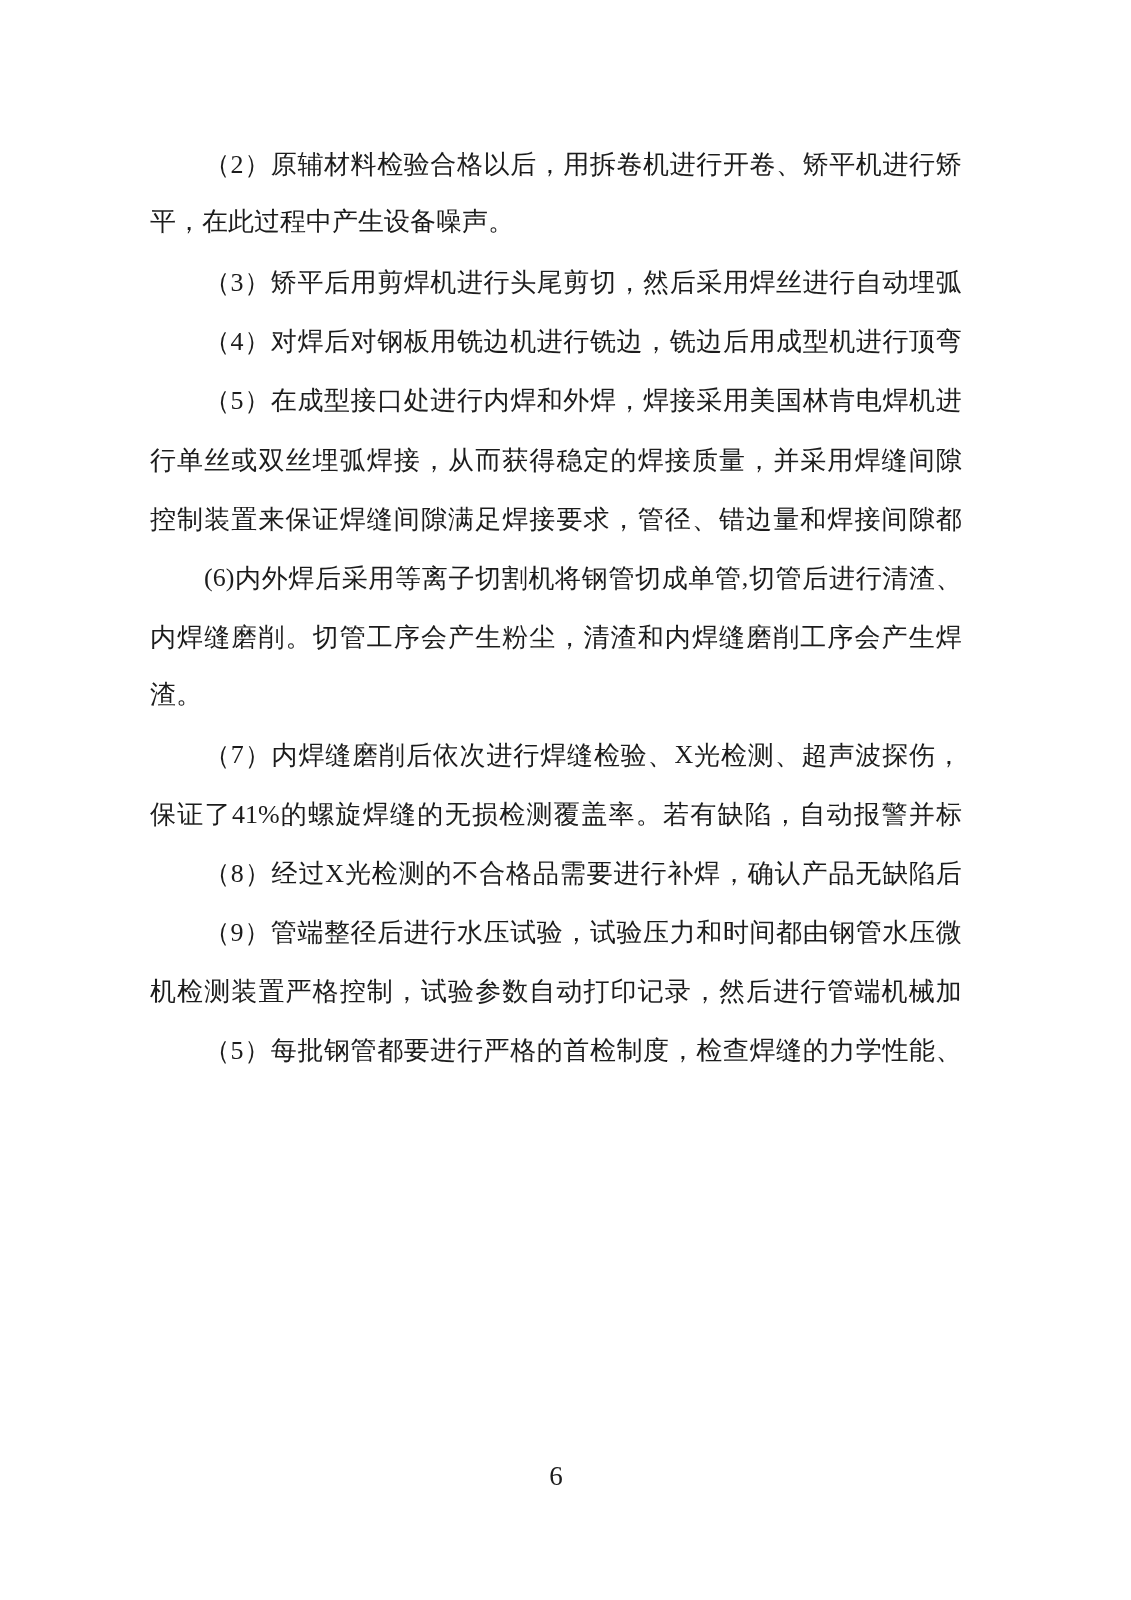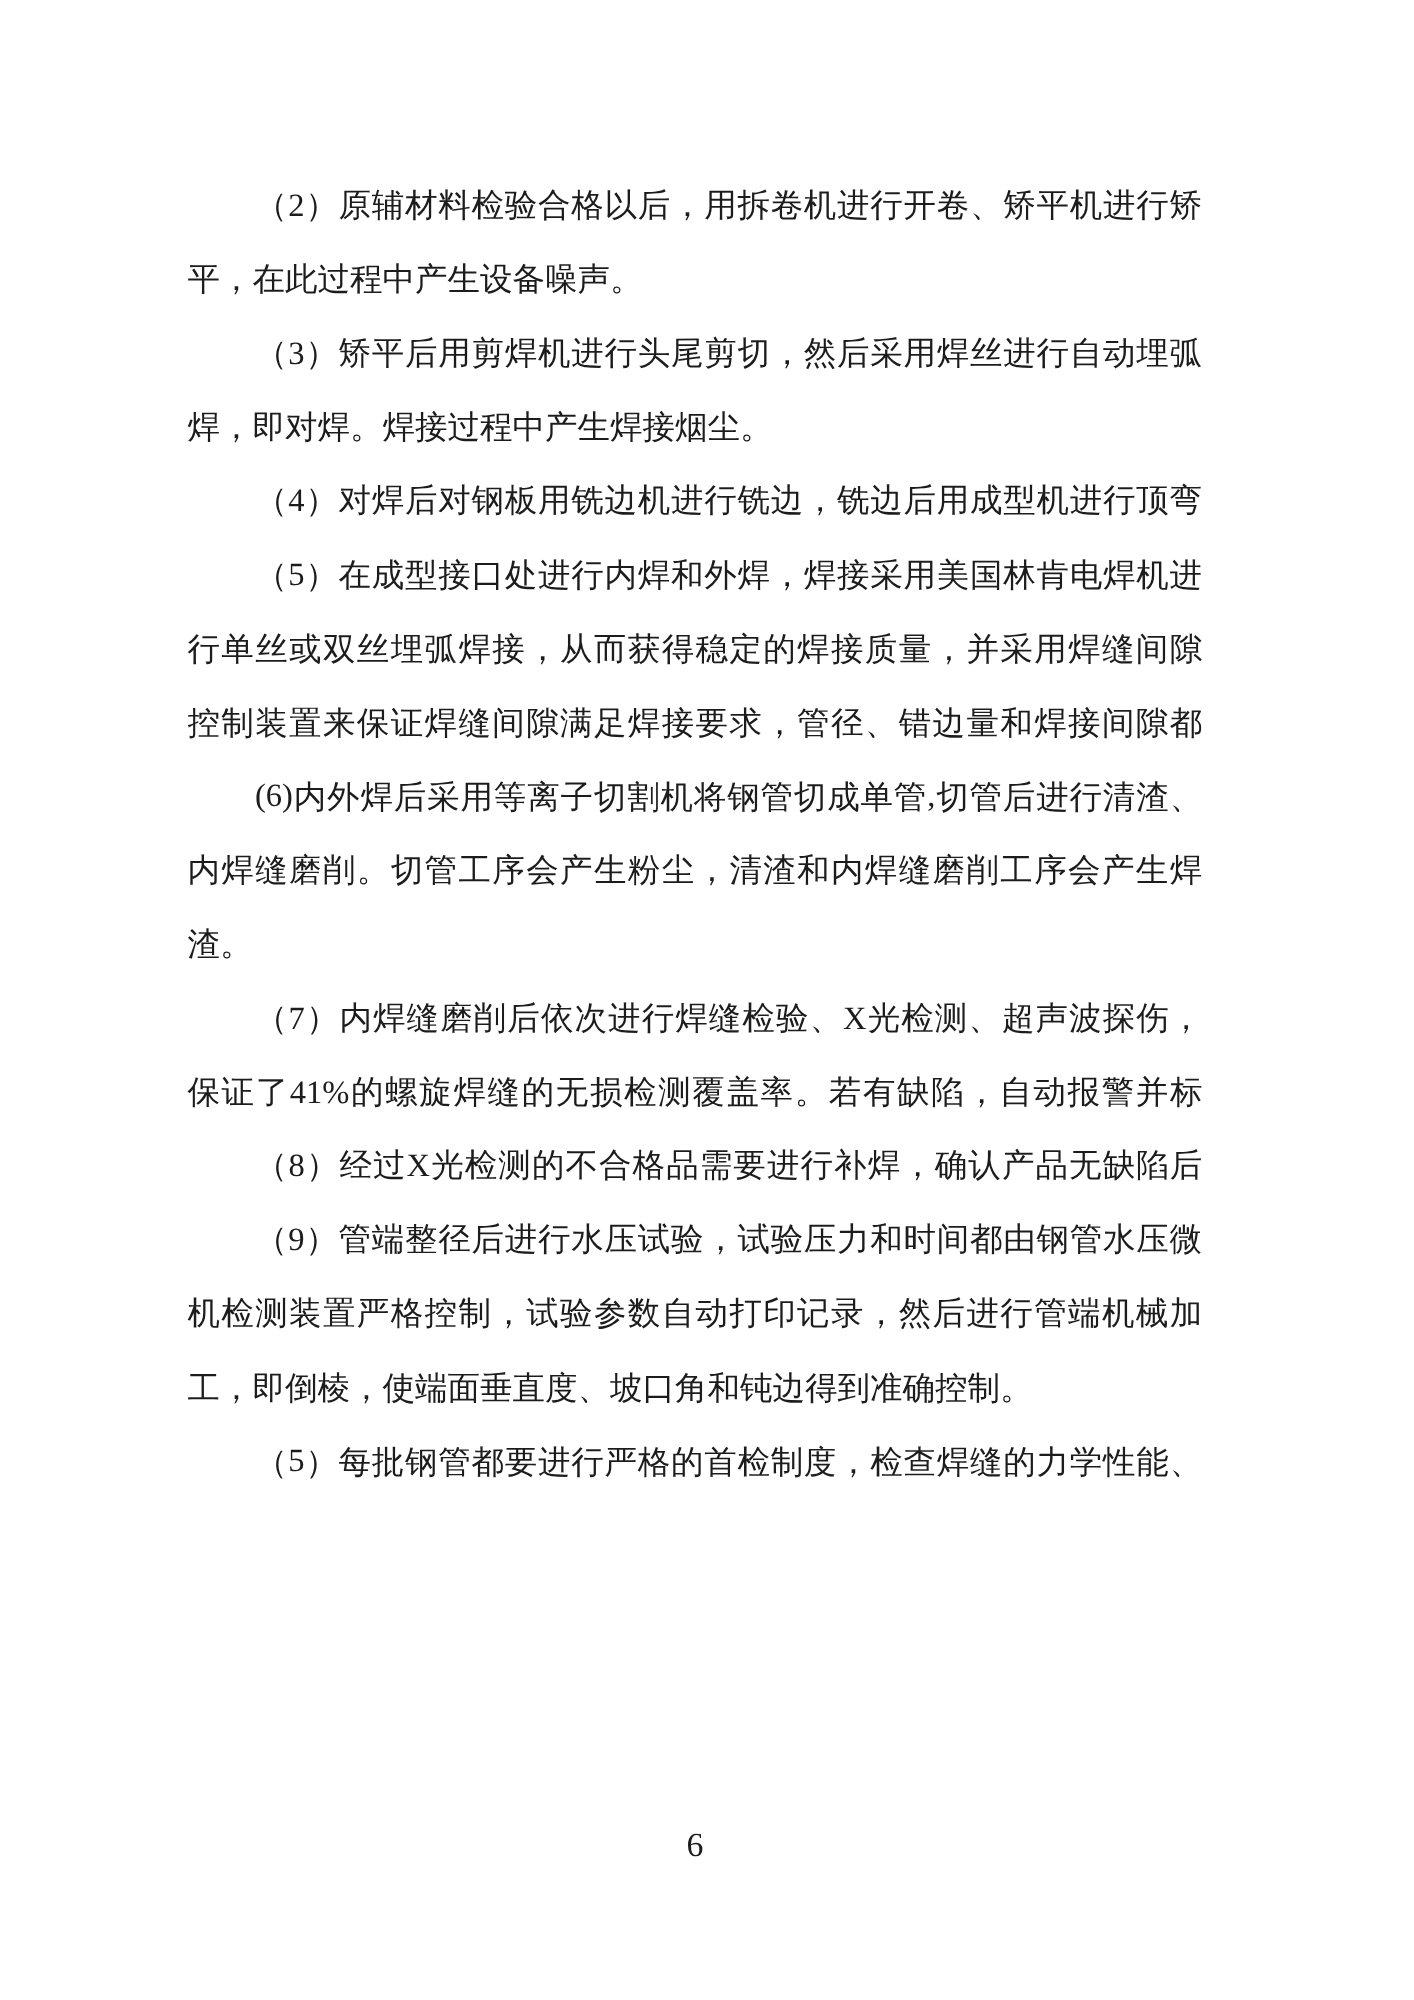--- a/index.html
+++ b/index.html
@@ -33,20 +33,21 @@
   .line.just {
     display: flex;
     justify-content: space-between;
     align-items: center;
   }
   
   .line.plain {
     line-height: 59.1px;
     white-space: pre;
     text-align: left;
+    font-family: Liberation Mono, monospace;
   }
   
   .line.ind { padding-left: 54px; }
   .tok { white-space: pre; flex: 0 0 auto; }
   .footer {
     position: absolute;
     left: 150px;
     top: 1460px;
     width: 812px;
     text-align: center;
@@ -118,21 +119,20 @@
           <span class="tok">用</span>
           <span class="tok">焊</span>
           <span class="tok">丝</span>
           <span class="tok">进</span>
           <span class="tok">行</span>
           <span class="tok">自</span>
           <span class="tok">动</span>
           <span class="tok">埋</span>
           <span class="tok">弧</span>
         </div>
-        <div class="line plain">焊，即对焊。焊接过程中产生焊接烟尘。</div>
       </div>
       <div class="para">
         <div class="line just ind">
           <span class="tok">（</span>
           <span class="tok">4</span>
           <span class="tok">）</span>
           <span class="tok">对</span>
           <span class="tok">焊</span>
           <span class="tok">后</span>
           <span class="tok">对</span>
@@ -477,21 +477,20 @@
           <span class="tok">然</span>
           <span class="tok">后</span>
           <span class="tok">进</span>
           <span class="tok">行</span>
           <span class="tok">管</span>
           <span class="tok">端</span>
           <span class="tok">机</span>
           <span class="tok">械</span>
           <span class="tok">加</span>
         </div>
-        <div class="line plain">工，即倒棱，使端面垂直度、坡口角和钝边得到准确控制。</div>
       </div>
       <div class="para">
         <div class="line just ind">
           <span class="tok">（</span>
           <span class="tok">5</span>
           <span class="tok">）</span>
           <span class="tok">每</span>
           <span class="tok">批</span>
           <span class="tok">钢</span>
           <span class="tok">管</span>

